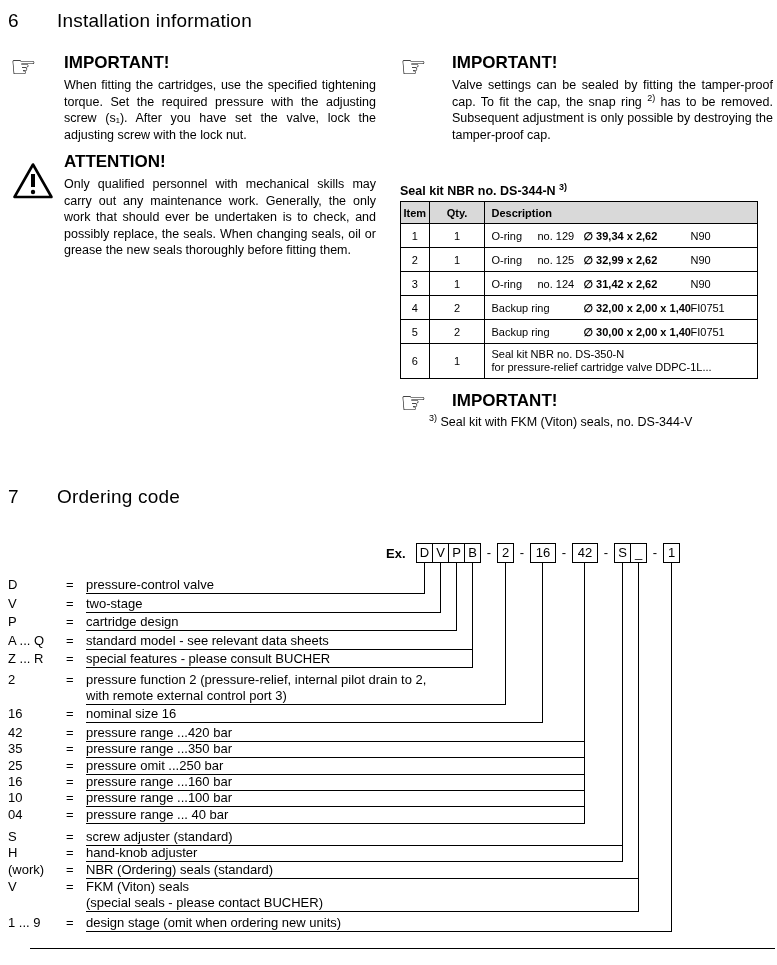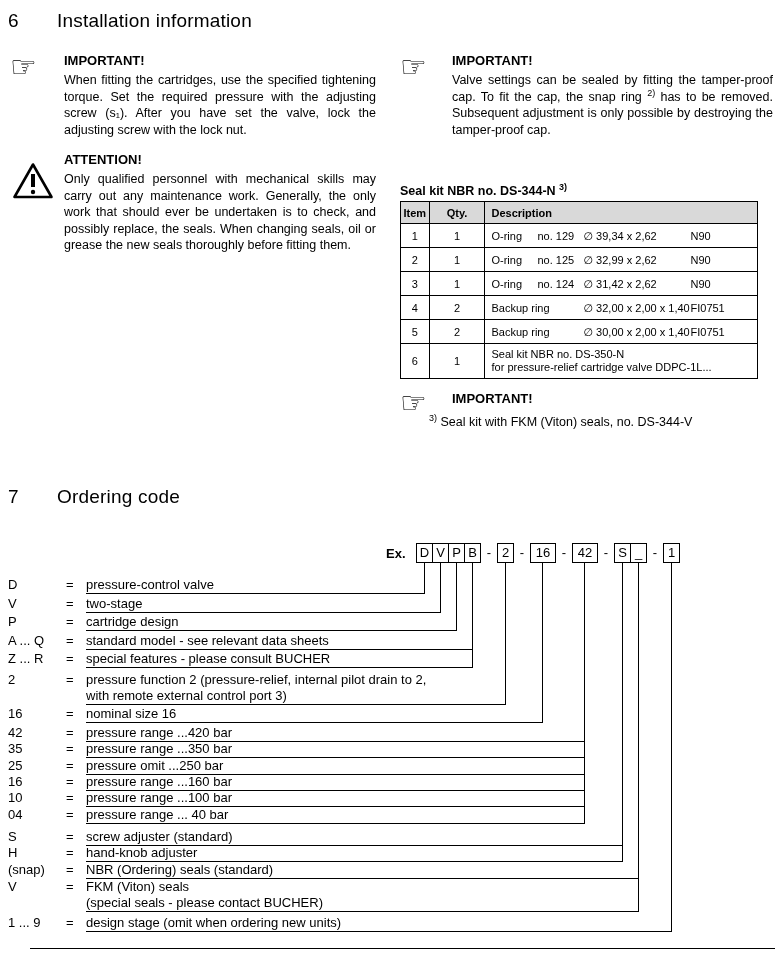--- a/index.html
+++ b/index.html
@@ -4,39 +4,39 @@
 <style>
   * { margin:0; padding:0; box-sizing:border-box; }
   html,body { background:#fff; }
   .page {
     position:relative; width:777px; height:965px; background:#ffffff;
     font-family:"Liberation Sans", sans-serif; color:#000; overflow:hidden;
   }
   .abs { position:absolute; }
   .heading { font-size:19px; letter-spacing:0.2px; white-space:nowrap; }
   .h-num { display:inline-block; width:49px; }
-  .note-title { font-size:13px; font-weight:bold; }
+  .note-title { font-size:17px; font-weight:bold; }
   .note-body { font-size:12.5px; line-height:16.5px; text-align:justify; margin-top:4px; }
   .hand-icon { font-size:30px; line-height:30px; }
   sup { font-size:9px; vertical-align:super; line-height:0; }
   .seal-kit-title { font-size:12.5px; font-weight:bold; }
 
   
   table.seal-table { border-collapse:collapse; table-layout:fixed; width:358px; font-size:11px; }
   .seal-table th, .seal-table td { border:1px solid #000; }
   .seal-table th { background:#d9d9d9; font-weight:bold; height:22px; }
   .col-item { width:27px; text-align:center; }
   .col-qty  { width:53px; text-align:center; }
   .col-desc { width:258px; text-align:left; padding-left:6px; }
   .seal-table tbody td { height:24px; }
   .desc-cell { position:relative; padding:0;margin-left:47px; }
   .desc-cell span { position:absolute; top:50%; transform:translateY(-50%); white-space:nowrap; }
   .desc-cell .d1 { left:6px; }
   .desc-cell .d2 { left:52px; }
-  .desc-cell .d3 { left:98px; }
+  .desc-cell .d3 { left:98px;font-weight:bold; }
   .desc-cell .d4 { left:205px; }
   .row6-desc { padding:4px 4px 4px 6px; line-height:13px; height:34px;margin-top:35px; }
   .footnote-line { font-size:12.5px; }
 
   
   .ex-label { font-size:13px; }
   .code-box {
     top:543px; height:20px; width:17px; border:1px solid #000;
     text-align:center; font-size:13px; line-height:18px; background:#fff;
   }
@@ -275,21 +275,21 @@
     <span class="lcode">S</span>
     <span class="leq">=</span>
     <span>screw adjuster (standard)</span>
   </div>
   <div class="abs legend-row" style="top:845px;">
     <span class="lcode">H</span>
     <span class="leq">=</span>
     <span>hand-knob adjuster</span>
   </div>
   <div class="abs legend-row" style="top:862px;">
-    <span class="lcode">(snap)</span>
+    <span class="lcode">(work)</span>
     <span class="leq">=</span>
     <span>NBR (Ordering) seals  (standard)</span>
   </div>
   <div class="abs legend-row" style="top:879px;">
     <span class="lcode">V</span>
     <span class="leq">=</span>
     <span><span>FKM (Viton) seals</span><br><span>(special seals - please contact BUCHER)</span></span>
   </div>
   <div class="abs legend-row" style="top:915px;">
     <span class="lcode">1 ... 9</span>

